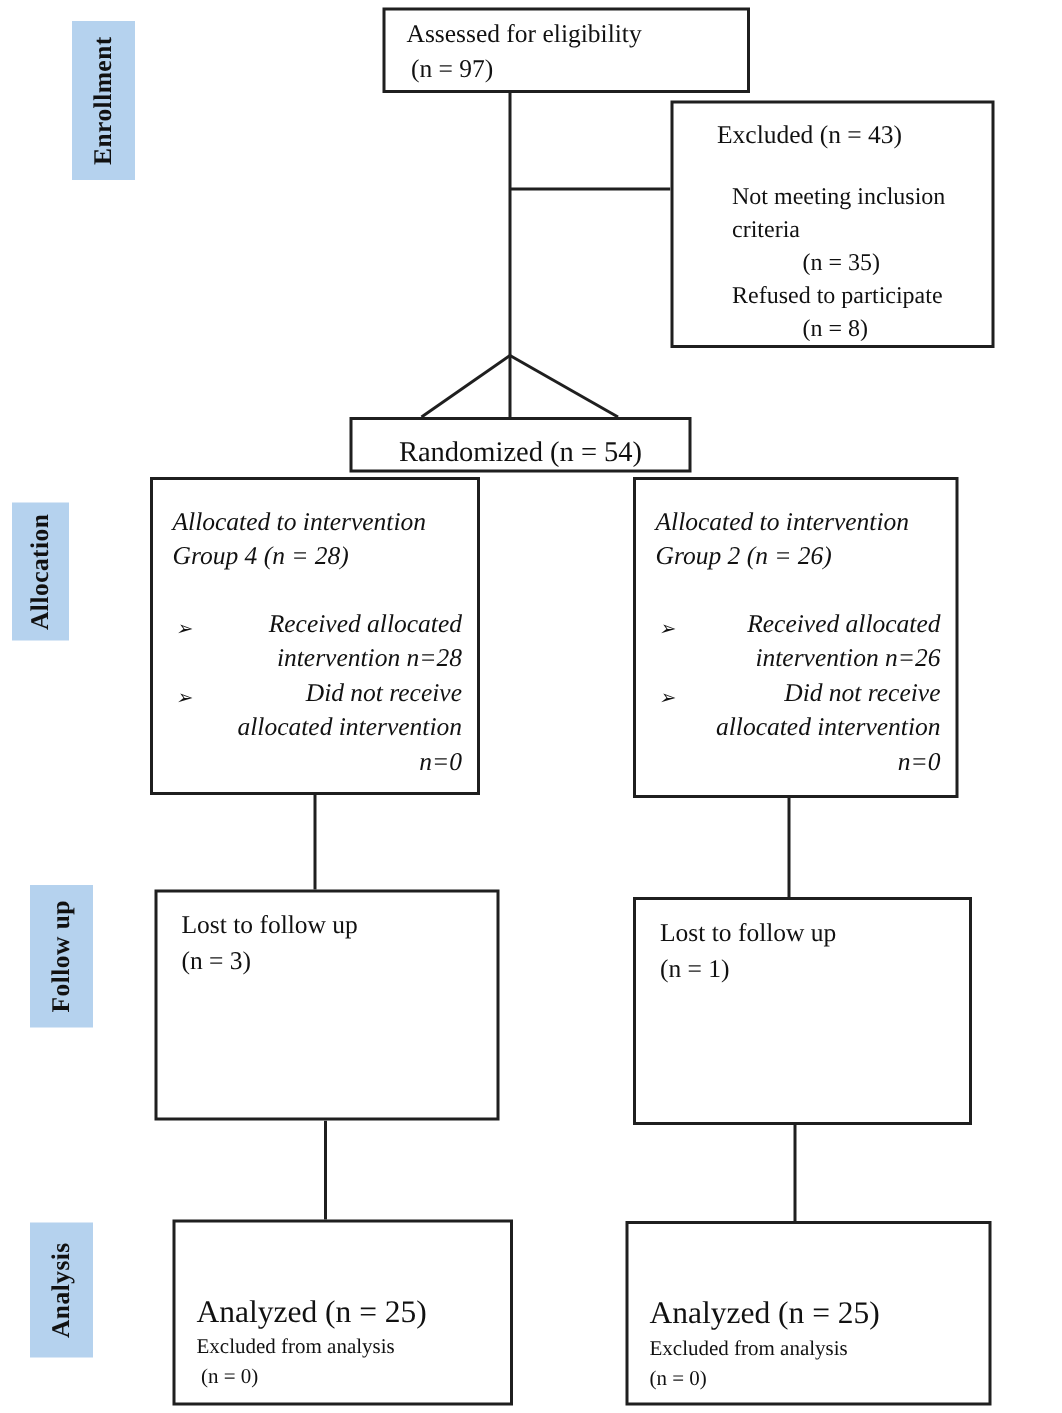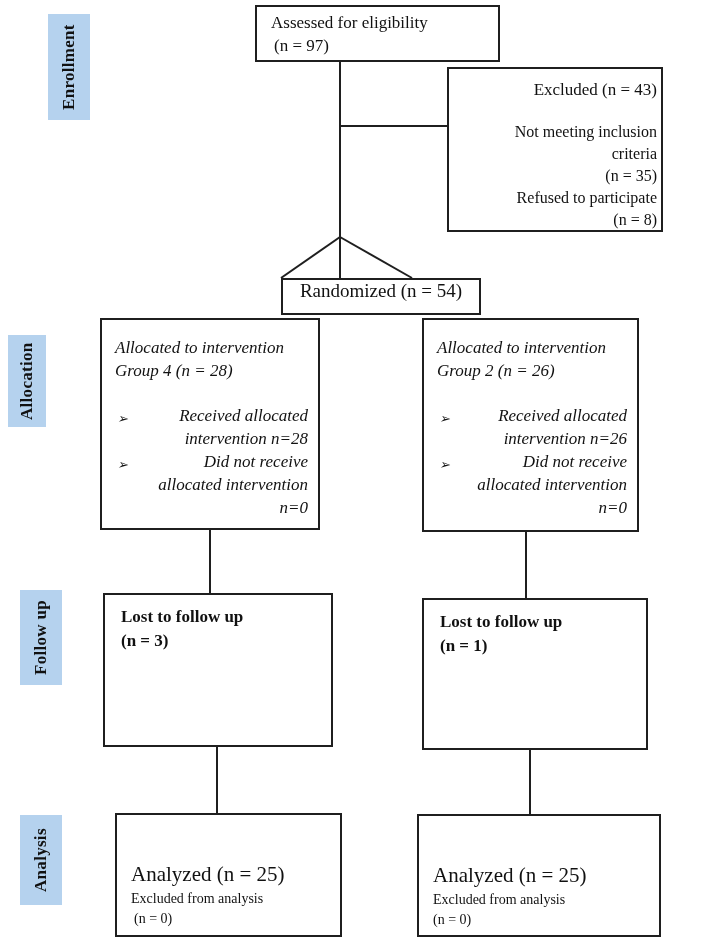--- a/index.html
+++ b/index.html
@@ -6,35 +6,35 @@
   .canvas {
     position:relative; width:708px; height:942px; background:#ffffff;
     font-family:"Liberation Serif", serif; color:#111111; overflow:hidden;
   }
   .connectors { position:absolute; left:0; top:0; pointer-events:none; }
   .fbox { position:absolute; border:2px solid #1f1f1f; background:#ffffff; box-sizing:border-box; }
 
   .assessed { left:233px; top:5px; width:245px; height:57px; font-size:17px; line-height:23px; padding:4px 6px 0 14px;margin-left:22px; }
   .assessed .l2 { padding-left:3px; }
 
-  .excluded { left:447px; top:67px; width:216px; height:165px; font-size:17px; line-height:22px; padding:10px 4px 0 11px;text-align:right; }
+  .excluded { left:447px; top:67px; width:216px; height:165px; font-size:17px; line-height:22px; padding:10px 4px 0 29px; }
   .excluded .reasons { margin-top:20px; padding-left:10px; font-size:16px; }
   .excluded .cnt { padding-left:3px;margin-left:44px; }
 
-  .randomized { left:233px; top:278px; width:200px; height:37px; display:flex; align-items:flex-start; justify-content:center; font-size:19px;margin-left:48px; }
+  .randomized { left:233px; top:278px; width:228px; height:37px; display:flex; align-items:flex-end; justify-content:center; font-size:19px; }
 
   .alloc { width:220px; font-size:17px; line-height:23px; padding:16px 10px 0 13px;font-style:italic; }
   .alloc1 { left:100px; top:318px; height:212px; }
   .alloc2 { left:422px; top:318px; width:217px; height:214px; }
   .alloc .bullets { margin-top:22px; }
   .bullet { display:flex; padding-left:2px; }
   .bullet .marker { flex:none; width:33px; font-size:13px; padding-top:3px; }
   .bullet .text { flex:1;text-align:right; }
 
-  .followup { font-size:17px; line-height:24px; padding:10px 0 11px 16px;font-weight:bold; }
+  .followup { font-size:17px; line-height:24px; padding:10px 0 11px 16px; }
   .followup1 { left:103px; top:593px; width:230px; height:154px; }
   .followup2 { left:422px; top:598px; width:226px; height:152px; }
 
   .analysis { padding:12px 0 0 14px; }
   .analysis1 { left:115px; top:813px; width:227px; height:124px; }
   .analysis2 { left:417px; top:814px; width:244px; height:123px; }
   .analysis .title { font-size:21px; line-height:22px;margin-top:36px; }
   .analysis .sub { margin-top:4px; font-size:14px; line-height:20px; }
   .analysis1 .sub .s2 { padding-left:3px; }
 

